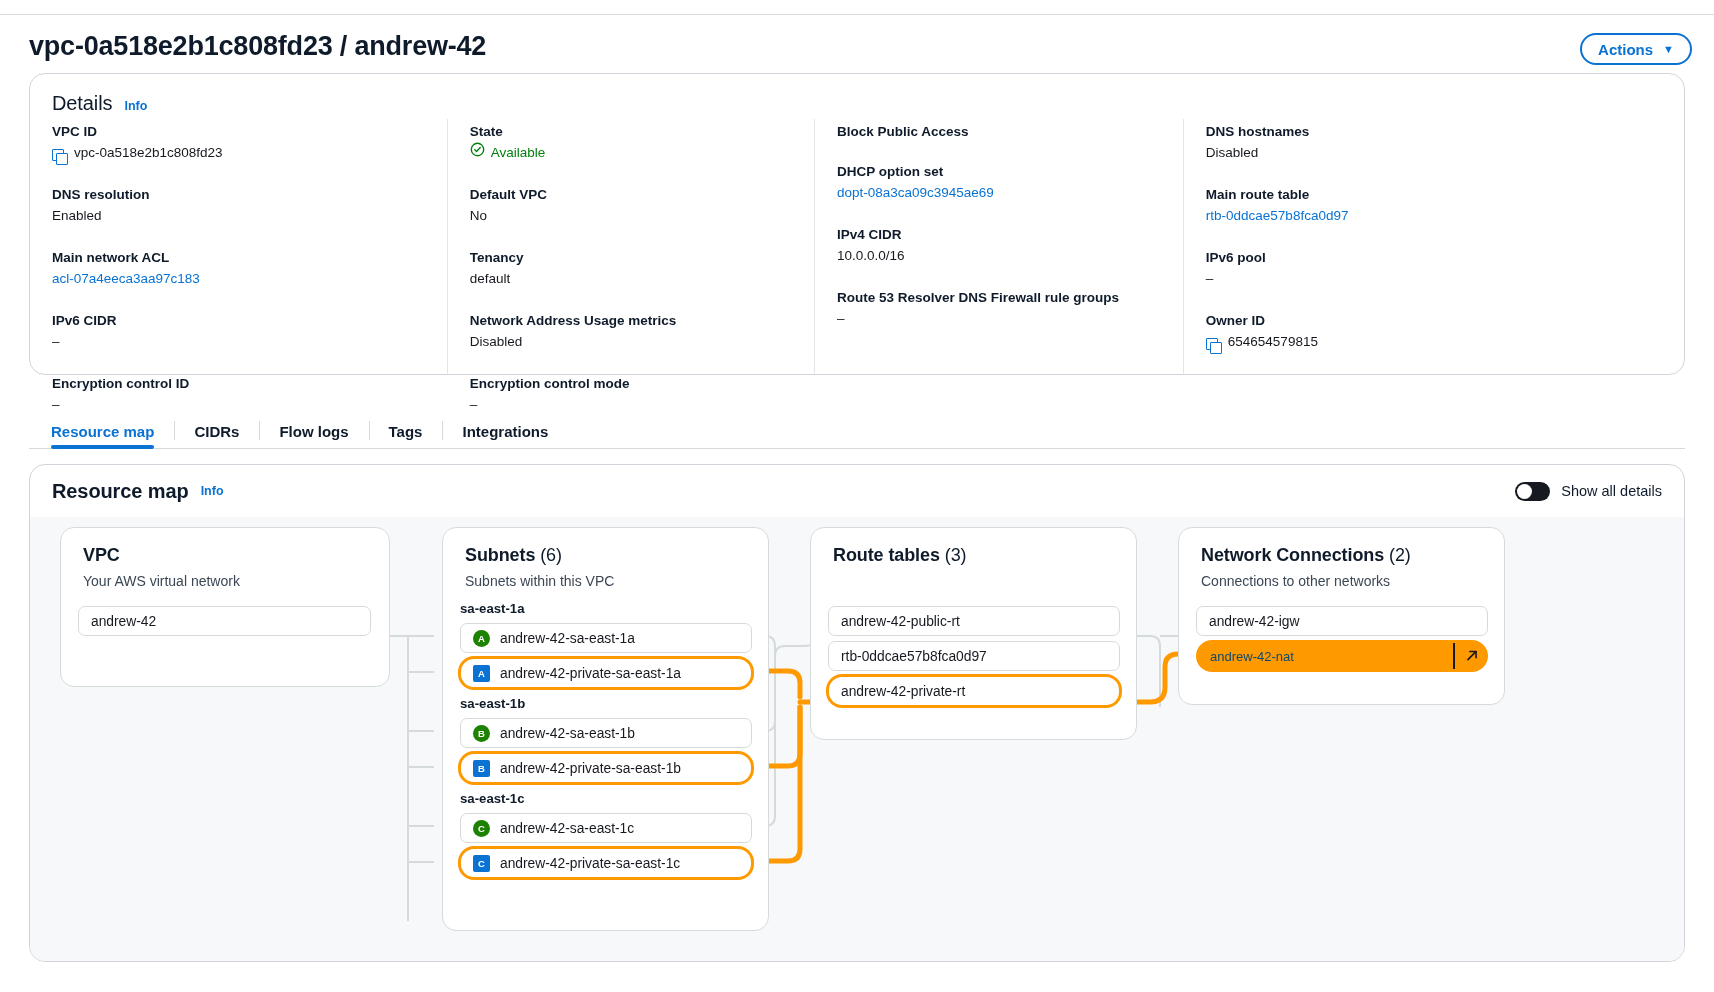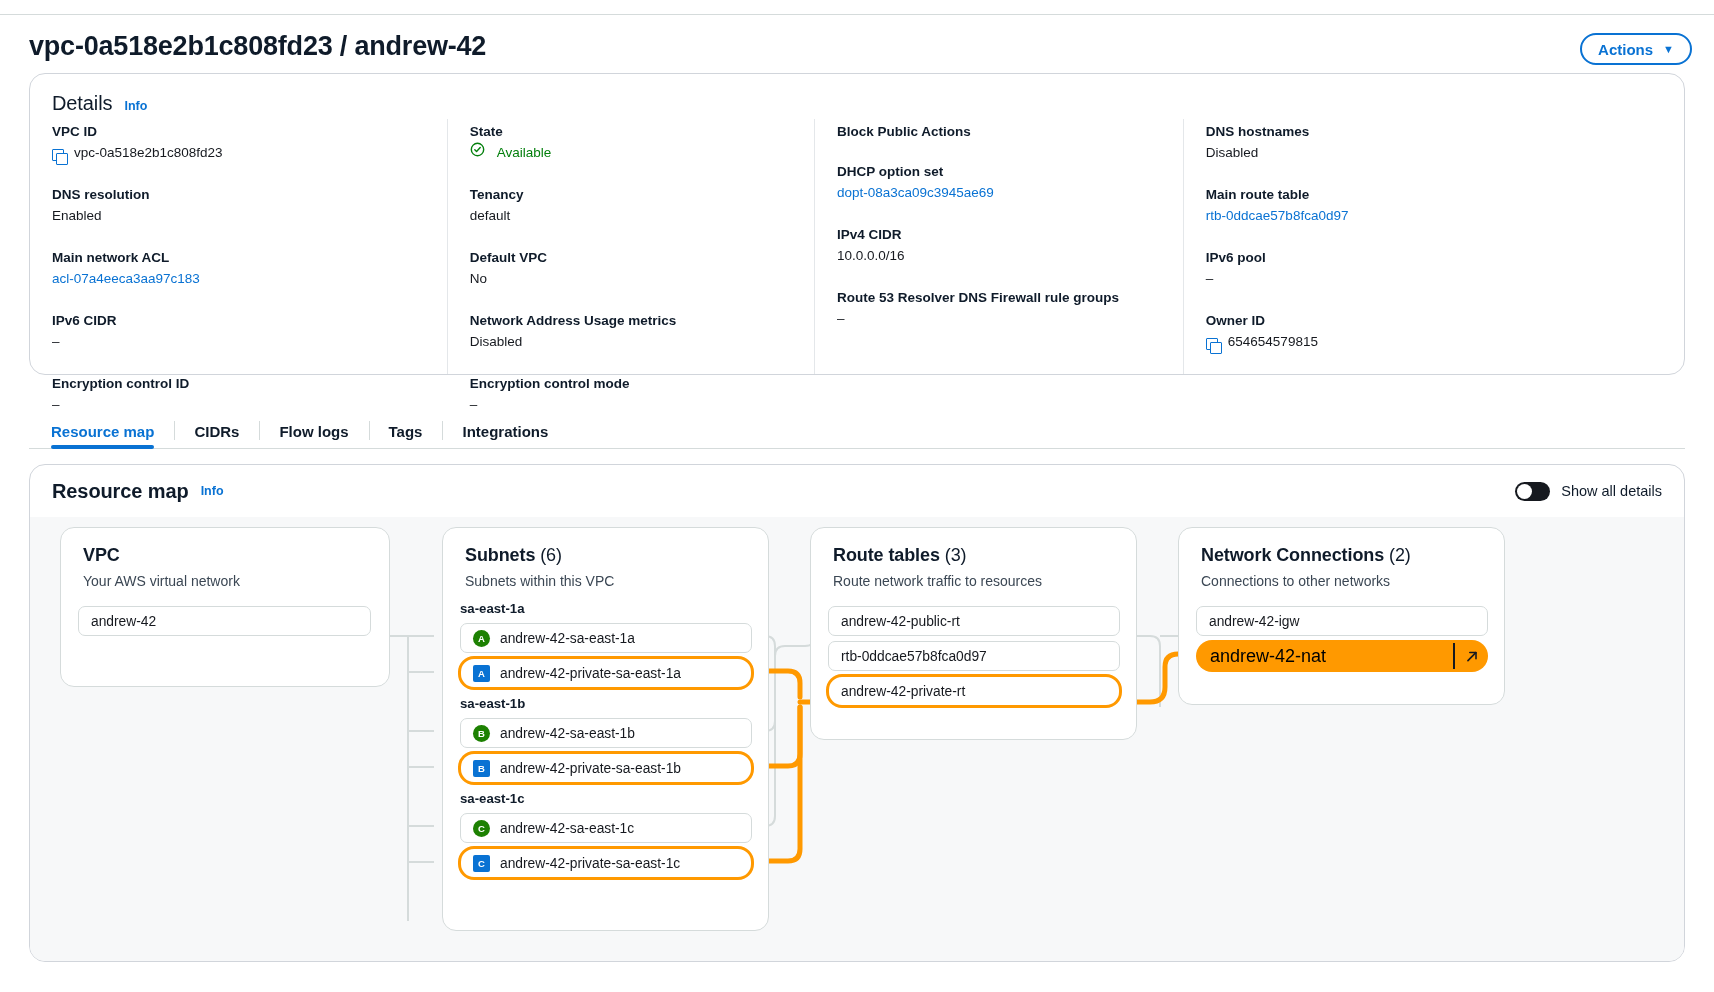--- a/index.html
+++ b/index.html
@@ -64,21 +64,21 @@
   
   .copy-ic { width: 15px; height: 15px; position: relative; flex: 0 0 15px; display:inline-block; }
   .copy-ic::before {
     content: ""; position: absolute; left: 0; top: 0; width: 10px; height: 10px;
     border: 1.8px solid #0972d3; border-radius: 1px;
   }
   .copy-ic::after {
     content: ""; position: absolute; left: 4px; top: 4px; width: 10px; height: 10px;
     border: 1.8px solid #0972d3; border-radius: 1px; background: #fff;
   }
-  .state-ok { color: #037f0c; display:flex; align-items:center; gap:12px; }
+  .state-ok { color: #037f0c; display:flex; align-items:center; gap:6px; }
   .state-off { color: #5f6b7a; display:flex; align-items:center; gap:6px; }
 
   
   .tabs {
     position: absolute; left: 29px; top: 415px; width: 1656px; height: 34px;
     border-bottom: 1px solid #d5dbdb;
     display: flex; align-items: stretch;
   }
   .tab {
     position: relative; display: flex; align-items: center;
@@ -127,21 +127,21 @@
   .grp-sub { font-size: 14px; color: #3b4754; padding: 7px 0 0 22px; }
 
   .node {
     position: absolute; height: 30px; border: 1px solid #d5dbdb; border-radius: 7px;
     background: #fff; display: flex; align-items: center; padding: 0 12px;
     font-size: 13.8px; color: #16191f; z-index: 5; cursor: pointer; white-space: nowrap;
   }
   .node.hl { border: 3px solid #f90; border-radius: 16px; }
   .node.nat {
     background: #f90; border: none; border-radius: 16px; padding: 0 14px;
-    color: #000000; font-size: 18px;
+    color: #0c4a6e; font-size: 13px;
   }
   .node .badge {
     width: 17px; height: 17px; margin-right: 10px; flex: 0 0 17px;
     font-size: 9.5px; font-weight: bold; color: #fff;
     display: flex; align-items: center; justify-content: center;
   }
   .badge.pub { background: #1d8102; border-radius: 50%; }
   .badge.priv { background: #0972d3; border-radius: 2px; }
   .az-label {
     position: absolute; font-size: 13.2px; font-weight: bold; color: #0f1b2a; z-index: 5;
@@ -208,47 +208,47 @@
             <div class="dlabel">State</div>
             <div class="dvalue state-ok">
               <span><svg width="15" height="15" viewBox="0 0 16 16">
                   <circle cx="8" cy="8" r="6.6" fill="none" stroke="#037f0c" stroke-width="1.5"></circle>
                   <path d="M5.1 8.2 L7 10.1 L10.9 5.8" fill="none" stroke="#037f0c" stroke-width="1.5" stroke-linecap="round" stroke-linejoin="round"></path>
                 </svg></span>
               <span>Available</span>
             </div>
           </div>
           <div class="dfield">
+            <div class="dlabel">Default VPC</div>
+            <div class="dvalue">
+              <span>No</span>
+            </div>
+          </div>
+          <div class="dfield">
             <div class="dlabel">Tenancy</div>
             <div class="dvalue">
               <span>default</span>
             </div>
           </div>
           <div class="dfield">
-            <div class="dlabel">Default VPC</div>
-            <div class="dvalue">
-              <span>No</span>
-            </div>
-          </div>
-          <div class="dfield">
             <div class="dlabel">Network Address Usage metrics</div>
             <div class="dvalue">
               <span>Disabled</span>
             </div>
           </div>
           <div class="dfield">
             <div class="dlabel">Encryption control mode</div>
             <div class="dvalue">
               <span>–</span>
             </div>
           </div>
         </div>
         <div class="dcol">
           <div class="dfield">
-            <div class="dlabel">Block Public Actions</div>
+            <div class="dlabel">Block Public Access</div>
           </div>
           <div class="dfield">
             <div class="dlabel">DHCP option set</div>
             <div class="dvalue link">
               <span>dopt-08a3ca09c3945ae69</span>
             </div>
           </div>
           <div class="dfield">
             <div class="dlabel">IPv4 CIDR</div>
             <div class="dvalue">
@@ -371,21 +371,20 @@
           <span class="cnt">(6)</span>
         </div>
         <div class="grp-sub">Subnets within this VPC</div>
       </div>
 
       <div class="grp" id="grp-rt" style="left:780px; top:10px; width:327px; height:213px;">
         <div class="grp-title">
           <span>Route tables</span>
           <span class="cnt">(3)</span>
         </div>
-        <div class="grp-sub">Route network traffic to resources</div>
       </div>
 
       <div class="grp" id="grp-nc" style="left:1148px; top:10px; width:327px; height:178px;">
         <div class="grp-title">
           <span>Network Connections</span>
           <span class="cnt">(2)</span>
         </div>
         <div class="grp-sub">Connections to other networks</div>
       </div>
 

